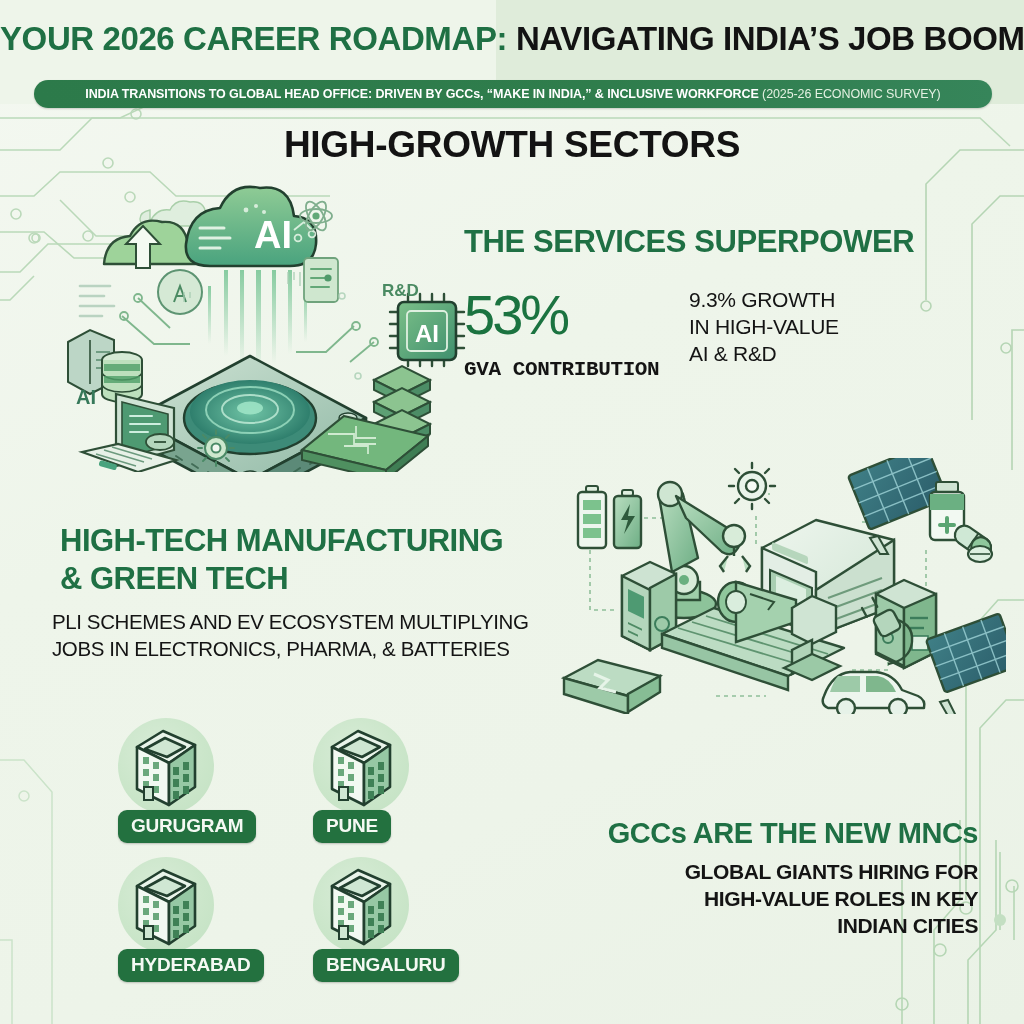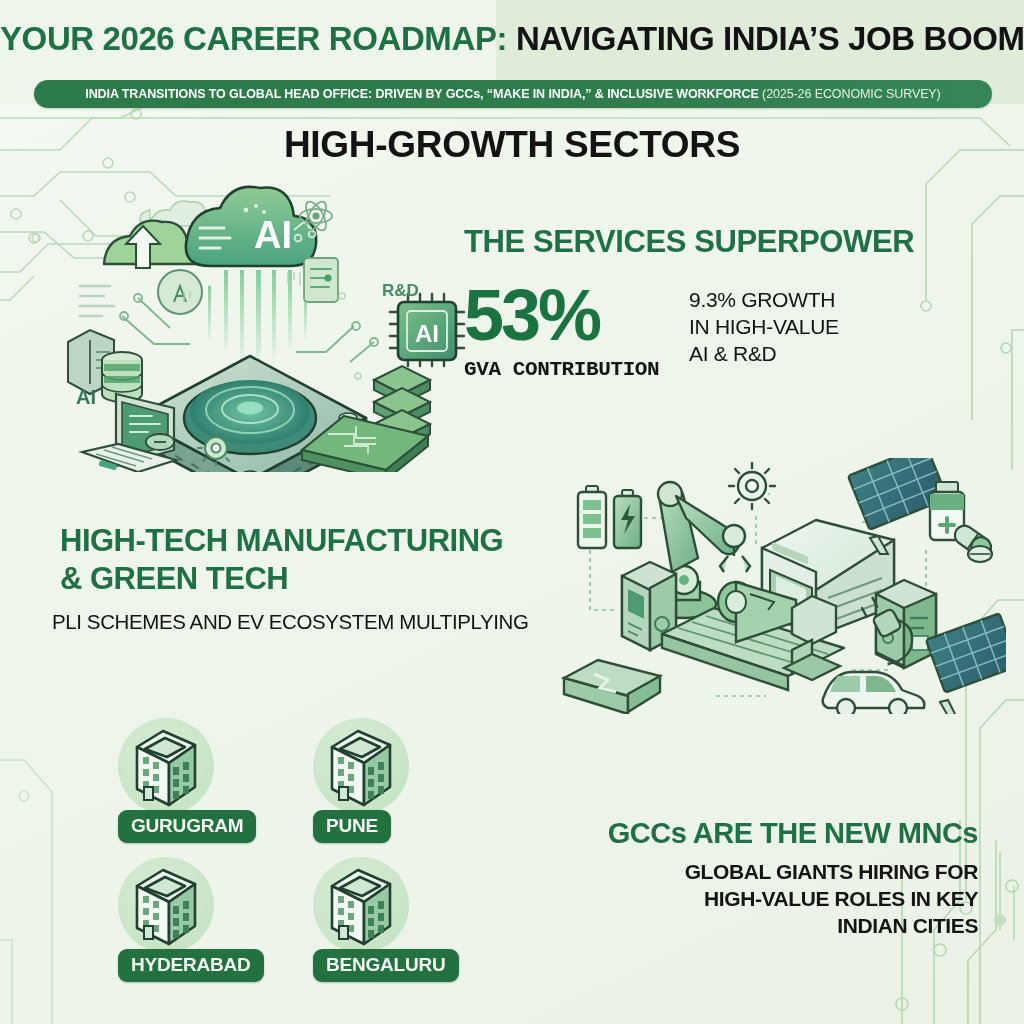--- a/index.html
+++ b/index.html
@@ -33,21 +33,21 @@
 
   
   .section-head{position:absolute;left:0;top:124px;width:1024px;text-align:center;
                 font-size:37px;font-weight:bold;color:#131313;letter-spacing:-0.3px;z-index:5;}
 
   
   .services{position:absolute;left:464px;top:224px;width:480px;z-index:5;}
   .services h2{margin:0;font-size:31px;font-weight:bold;color:#1f7044;letter-spacing:-0.4px;line-height:36px;}
   .svc-row{display:flex;align-items:flex-start;margin-top:16px;}
   .big-stat{width:225px;}
-  .big-num{font-size:72px;line-height:78px;font-weight:bold;color:#1b7340;letter-spacing:-3px;}
+  .big-num{font-size:56px;line-height:78px;font-weight:normal;color:#1b7340;letter-spacing:-3px;}
   .big-lbl{font-size:21px;font-weight:bold;color:#141414;letter-spacing:-0.4px;margin-top:4px;font-family:Liberation Mono, monospace;}
   .svc-side{margin-top:10px;font-size:21px;line-height:27px;font-weight:normal;color:#141414;letter-spacing:-0.3px;}
 
   
   .mfg{position:absolute;left:52px;top:514px;width:520px;z-index:5;}
   .mfg h2{margin:8px;font-size:31px;line-height:38px;font-weight:bold;color:#1f7044;letter-spacing:-0.5px;}
   .mfg p{margin:10px 0 0 0;font-size:20.5px;line-height:27px;font-weight:normal;color:#141414;letter-spacing:-0.4px;}
 
   
   .gcc{position:absolute;left:538px;top:816px;width:440px;z-index:5;text-align:right;}
@@ -596,20 +596,21 @@
     </g>
   </svg>
 
   <div class="mfg">
     <h2>
       <span>HIGH-TECH MANUFACTURING</span><br>
       <span>&amp; GREEN TECH</span>
     </h2>
     <p>
       <span>PLI SCHEMES AND EV ECOSYSTEM MULTIPLYING</span><br>
+      <span>JOBS IN ELECTRONICS, PHARMA, &amp; BATTERIES</span>
     </p>
   </div>
 
   <div class="cities">
     <div class="city-row">
       <div class="city">
         <div class="city-ico">
           <svg width="78" height="82" viewBox="0 0 78 82">
             <g stroke="#22402f" stroke-width="2.6" stroke-linejoin="round">
               <path d="M10 22 L36 6 L68 20 L42 38z" fill="#e9f4ea"></path>

